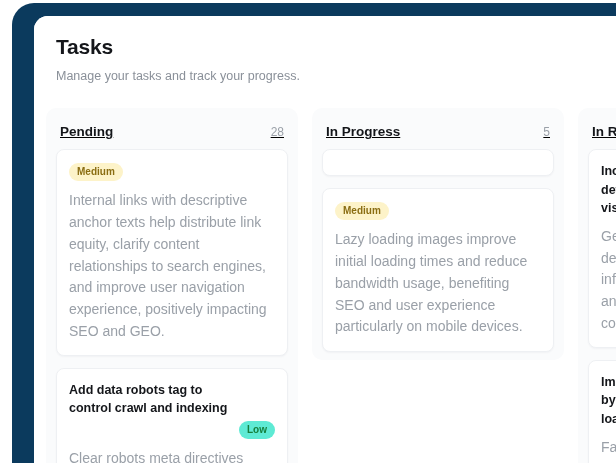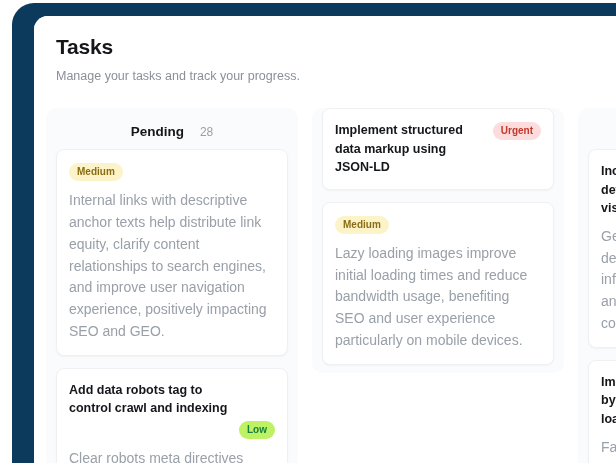--- a/index.html
+++ b/index.html
@@ -68,22 +68,23 @@
     width: 252px;
     flex: 0 0 252px;
     background: #fafbfc;
     border-radius: 10px;
     padding: 0 0 8px 0;
   }
 
   .column-header {
     display: flex;
     align-items: center;
-    justify-content: center;
+    justify-content: space-between;
     padding: 16px 14px 10px 14px;
+    text-decoration: underline;
   }
   .column-title {
     font-size: 13.5px;
     font-weight: 700;
     color: #14161a;
   }
   .column-count {
     font-size: 12px;
     color: #9aa0a8;
     font-weight: 400;
@@ -123,21 +124,21 @@
     font-size: 10px;
     font-weight: 600;
     padding: 3px 8px 4px 8px;
     border-radius: 9px;
     white-space: nowrap;
     line-height: 1.1;
     margin-top: 1px;
     text-align: center;
   }
   .badge-medium { background: #fdf3c9; color: #8a6d12; }
-  .badge-low    { background: #bef264; color: #15803d; margin-top: 40px; }
+  .badge-low    { background: #5eead4; color: #15803d; margin-top: 40px; }
   .badge-urgent { background: #fcdcdc; color: #c0392b; }
 
   .task-desc {
     margin-top: 9px;
     font-size: 14px;
     color: #9aa0a8;
     line-height: 1.55;
   }
 </style>
 </head>
@@ -167,26 +168,26 @@
             <div class="task-card">
               <div class="task-top">
                 <div class="task-title">Add data robots tag to control crawl and indexing</div>
                 <span class="badge badge-low">Low</span>
               </div>
               <div class="task-desc">Clear robots meta directives ensure search engines crawl and index the page appropriately, affecting SEO visibility.</div>
             </div>
           </div>
         </div>
         <div class="column">
+          <div class="column-header">
+            <div class="column-title">In Progress</div>
+            <div class="column-count">5</div>
+          </div>
           <div class="column-body">
             <div class="task-card">
-              <div class="task-top">
-                <div class="task-title">Implement structured data markup using JSON-LD</div>
-                <span class="badge badge-urgent">Urgent</span>
-              </div>
             </div>
             <div class="task-card">
               <div class="task-top">
                 <span class="badge badge-medium">Medium</span>
               </div>
               <div class="task-desc">Lazy loading images improve initial loading times and reduce bandwidth usage, benefiting SEO and user experience particularly on mobile devices.</div>
             </div>
           </div>
         </div>
         <div class="column">

